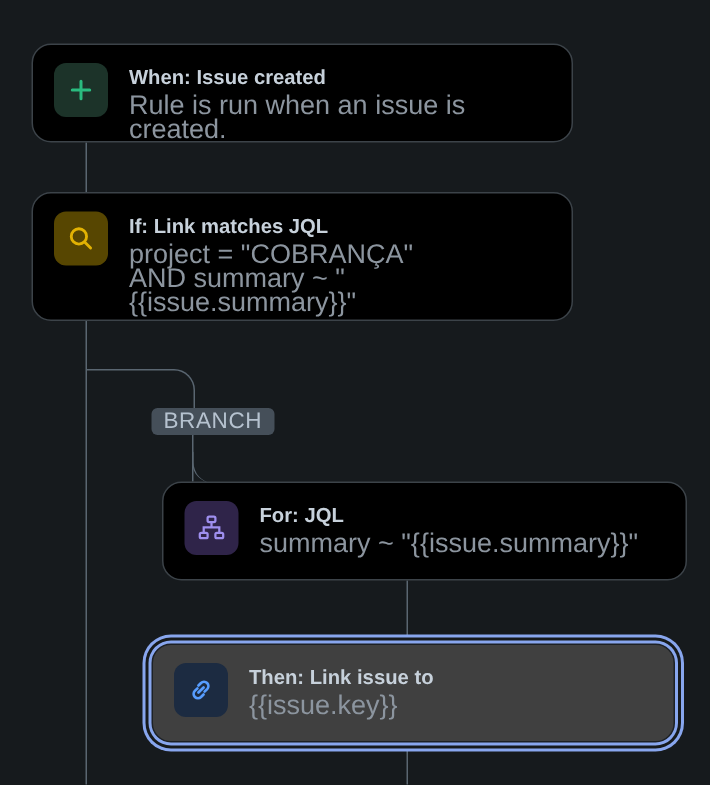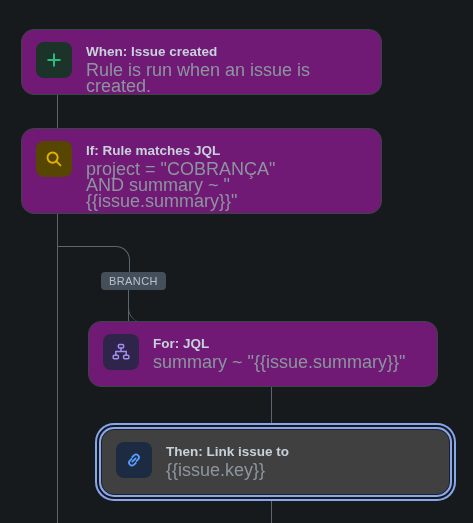--- a/index.html
+++ b/index.html
@@ -44,32 +44,32 @@
     border-top-right-radius: 14px;
     background: transparent;
   }
 
   
   .branch-pill {
     position: absolute;
     background: #454f59;
     color: #b6c2cf;
     border-radius: 4px;
-    font-size: 11px;
+    font-size: 15px;
     letter-spacing: 0.4px;
     line-height: 18px;
     height: 18px;
     padding: 0 8px;
     white-space: nowrap;
   }
 
   
   .card {
     position: absolute;
-    background: #701a75;
+    background: #000000;
     border: 1px solid #3c4349;
     border-radius: 13px;
     box-sizing: border-box;
     display: flex;
     align-items: flex-start;
     padding: 12px 14px;
   }
   .card.selected {
     border-color: #1d2125;
     background: #404040;
@@ -107,21 +107,21 @@
     color: #8c959f;
     font-size: 18px;
     line-height: 16px;
     max-width: 230px;
   }
   .card-sub.wide { max-width: 290px; }
 
   
   #card-trigger  { left: 21px;  top: 29px;  width: 361px; height: 66px; }
   #card-condition{ left: 21px;  top: 128px; width: 361px; height: 86px; }
-  #card-branch   { left: 88px; top: 321px; width: 350px; height: 66px; }
+  #card-branch   { left: 108px; top: 321px; width: 350px; height: 66px; }
   #card-action   { left: 101px; top: 429px; width: 349px; height: 66px; }
 
   
   #line-trunk-1  { left: 57px; top: 95px;  height: 33px; }
   #line-trunk-2  { left: 57px; top: 214px; height: 309px; }
   #elbow-branch  { left: 57px; top: 246px; width: 72px; height: 42px;
                    border-left: none; border-bottom: none;
                    border-top: 1px solid #5a6671; border-right: 1px solid #5a6671;
                    border-top-right-radius: 14px; }
   #line-branch-v1{ left: 128px; top: 287px; height: 34px; }
@@ -159,21 +159,21 @@
   </div>
 
   <div class="card" id="card-condition">
     <div class="icon-box yellow">
       <svg width="20" height="20" viewBox="0 0 20 20" aria-hidden="true">
         <circle cx="8.6" cy="8.6" r="5.1" fill="none" stroke="#e2b203" stroke-width="1.9"></circle>
         <path d="M12.4 12.4 L16.4 16.4" stroke="#e2b203" stroke-width="1.9" stroke-linecap="round"></path>
       </svg>
     </div>
     <div class="card-text">
-      <div class="card-title">If: Rule matches JQL</div>
+      <div class="card-title">If: Link matches JQL</div>
       <div class="card-sub">project = "COBRANÇA" AND summary ~ "{{issue.summary}}"</div>
     </div>
   </div>
 
   <div class="card" id="card-branch">
     <div class="icon-box purple">
       <svg width="20" height="20" viewBox="0 0 20 20" aria-hidden="true">
         <rect x="7.4" y="2.4" width="5.2" height="3.6" rx="1" fill="none" stroke="#9f8fef" stroke-width="1.5"></rect>
         <rect x="2.2" y="13.2" width="5.2" height="3.6" rx="1" fill="none" stroke="#9f8fef" stroke-width="1.5"></rect>
         <rect x="12.6" y="13.2" width="5.2" height="3.6" rx="1" fill="none" stroke="#9f8fef" stroke-width="1.5"></rect>

